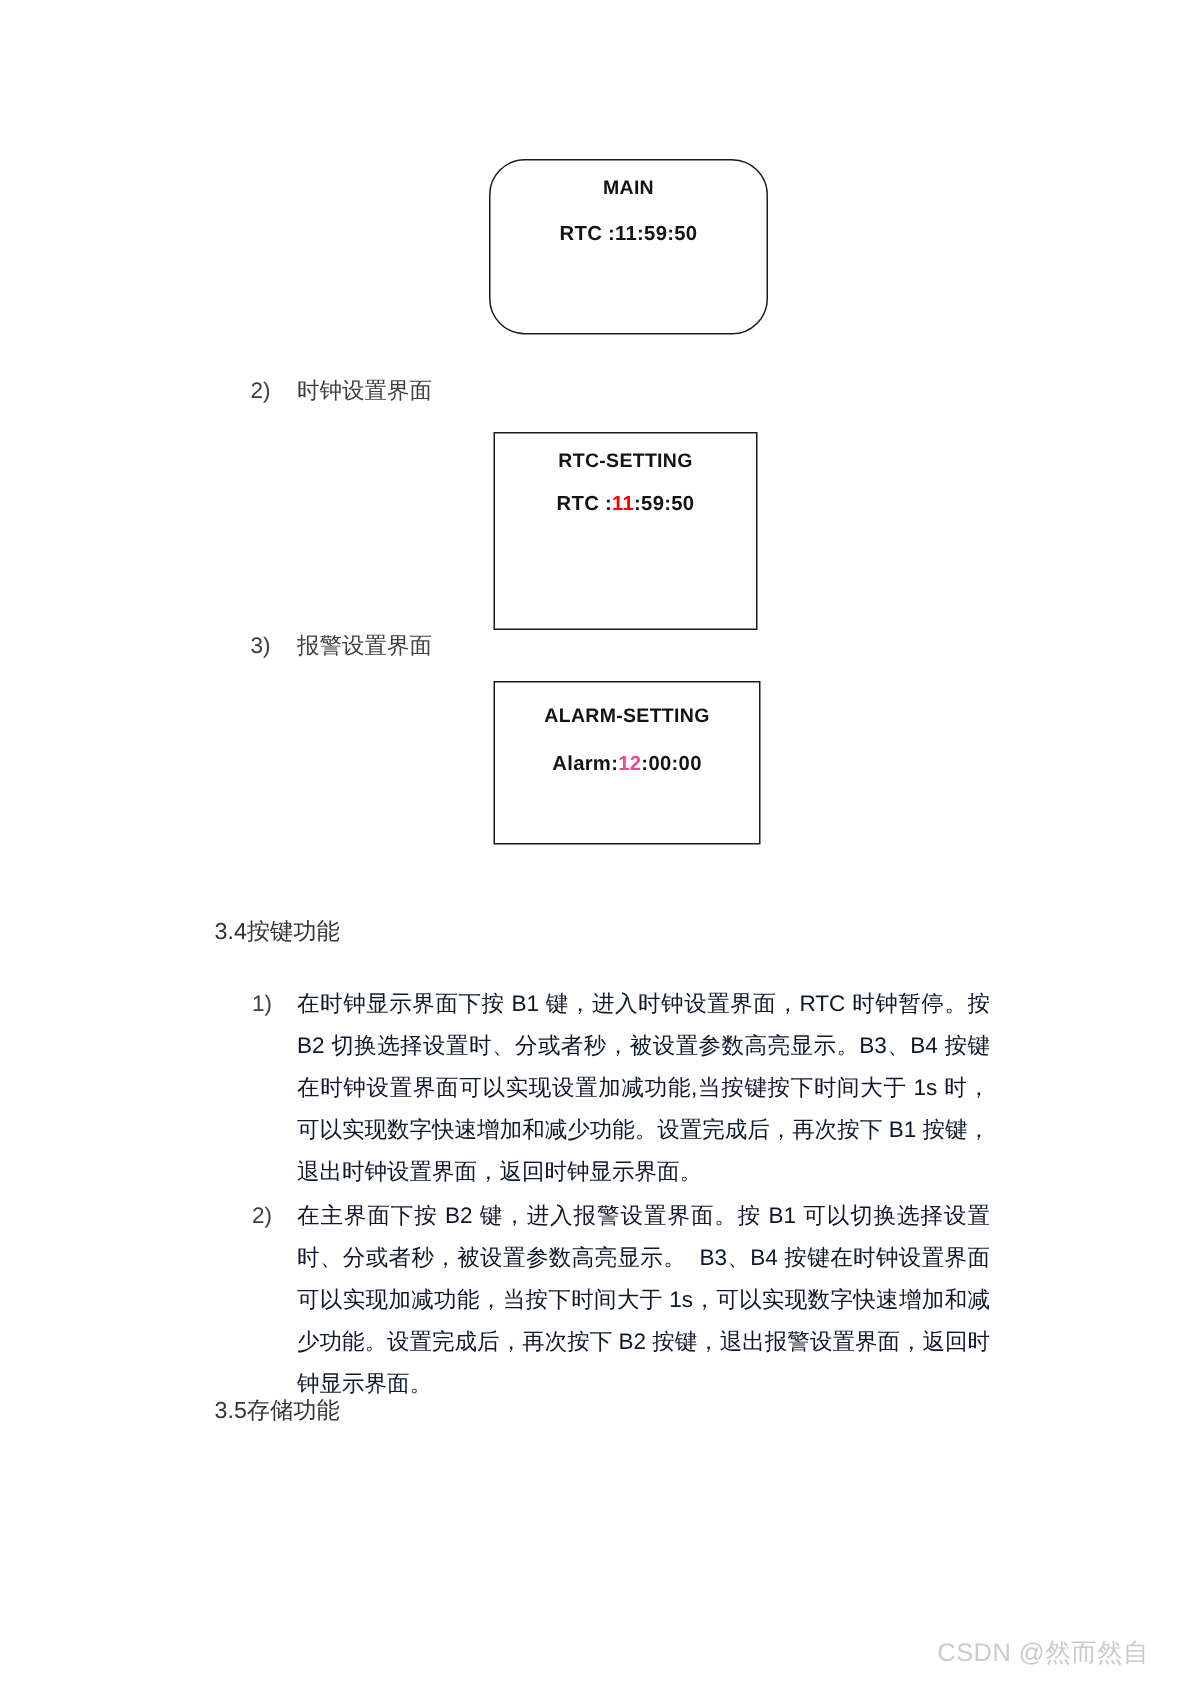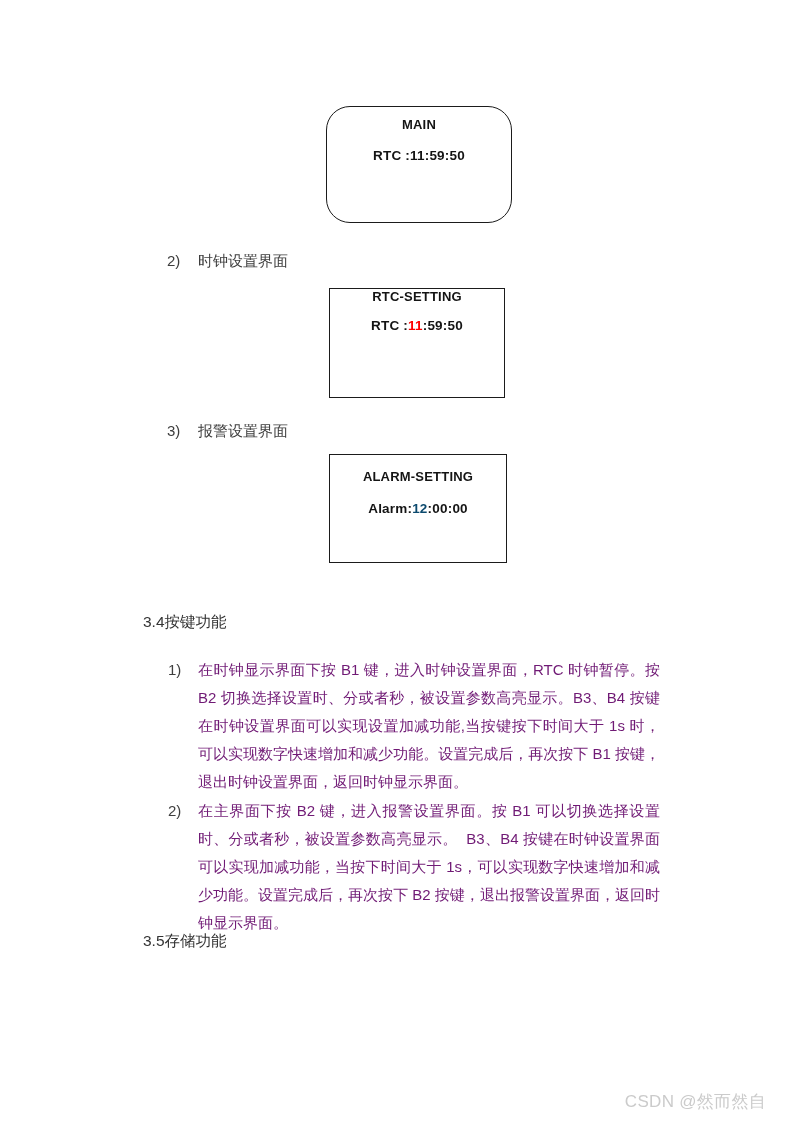--- a/index.html
+++ b/index.html
@@ -9,36 +9,36 @@
   }
   
   .screen-box{
     position:absolute;box-sizing:border-box;border:1.5px solid #1b1b1b;background:#fff;
     text-align:center;color:#141414;font-weight:700;
   }
   .screen-title{font-size:13px;line-height:16px;letter-spacing:.2px;}
   .screen-value{font-size:13.5px;line-height:16px;letter-spacing:.2px;}
   .box-main{left:326px;top:106px;width:186px;height:117px;padding-top:10px;border-radius:24px;}
   .box-main .screen-value{margin-top:15px;}
-  .box-rtc{left:329px;top:288px;width:176px;height:110px;}
+  .box-rtc{left:329px;top:288px;width:176px;height:132px;padding-top:10px;}
   .box-rtc .screen-value{margin-top:13px;}
   .box-alarm{left:329px;top:454px;width:178px;height:109px;padding-top:14px;}
   .box-alarm .screen-value{margin-top:16px;}
   
   .fig-label{position:absolute;left:167px;display:flex;font-size:15px;line-height:22px;color:#3d3d3d;}
   .fig-label .marker{width:31px;flex:0 0 31px;}
   
   .para{position:absolute;font-size:15px;line-height:28px;text-align:justify;color:#3f3f3f;}
   .note-para{left:166px;top:576px;width:492px;}
   .heading{position:absolute;left:143px;font-size:15.5px;line-height:24px;color:#333333;}
   .h-buttons{top:610px;}
   .h-storage{top:929px;}
   .list-item{position:absolute;left:168px;display:flex;}
   .list-item .marker{flex:0 0 30px;width:30px;font-size:15px;line-height:28px;color:#3f3f3f;}
-  .list-item .li-text{width:462px;font-size:15px;line-height:28px;text-align:justify;white-space:pre-wrap;color:#701a75;}
+  .list-item .li-text{width:462px;font-size:15px;line-height:28px;text-align:justify;white-space:pre-wrap;color:#0f172a;}
   .item-1{top:656px;}
   .item-2{top:797px;}
   .storage-para{left:167px;top:952px;width:500px;text-indent:5px;}
   .hl{font-weight:700;}
   .watermark{position:absolute;top:1090px;right:27px;font-size:17px;letter-spacing:.3px;color:#cbcbcb;}
 </style>
 </head>
 <body>
 
 <div class="page">
@@ -58,21 +58,21 @@
     <div class="screen-value"><span>RTC :</span><span class="hl" style="color: rgb(255, 0, 0);">11</span><span>:59:50</span></div>
   </div>
 
   <div class="fig-label" style="top:420px">
     <span class="marker">3)</span>
     <span>报警设置界面</span>
   </div>
 
   <div class="screen-box box-alarm">
     <div class="screen-title">ALARM-SETTING</div>
-    <div class="screen-value"><span>Alarm:</span><span class="hl" style="color: #0c4a6e;">12</span><span>:00:00</span></div>
+    <div class="screen-value"><span>Alarm:</span><span class="hl" style="color: #ec4899;">12</span><span>:00:00</span></div>
   </div>
 
 
   <div class="heading h-buttons">3.4按键功能</div>
 
   <div class="list-item item-1">
     <span class="marker">1)</span>
     <span class="li-text">在时钟显示界面下按 B1 键，进入时钟设置界面，RTC 时钟暂停。按 B2 切换选择设置时、分或者秒，被设置参数高亮显示。B3、B4 按键在时钟设置界面可以实现设置加减功能,当按键按下时间大于 1s 时，可以实现数字快速增加和减少功能。设置完成后，再次按下 B1 按键，退出时钟设置界面，返回时钟显示界面。</span>
   </div>
 

